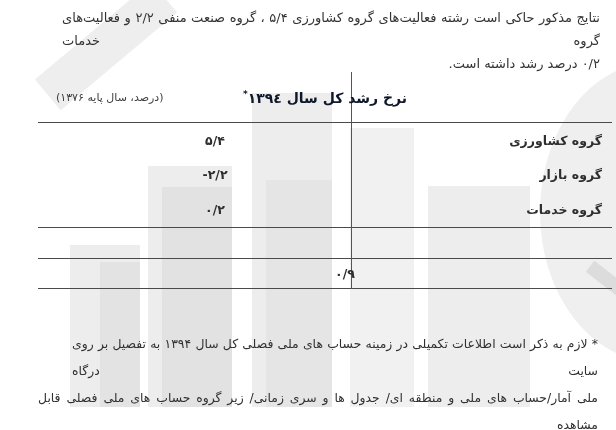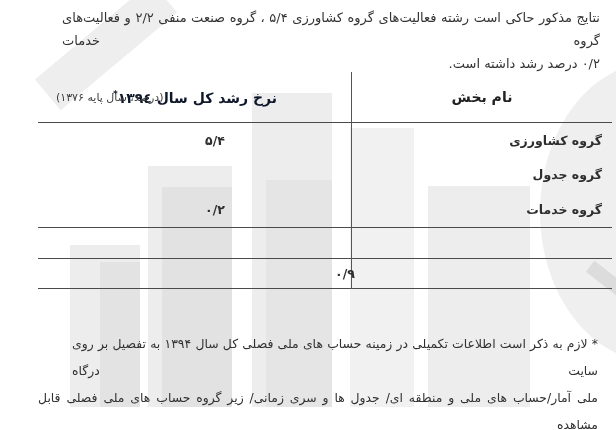--- a/index.html
+++ b/index.html
@@ -84,39 +84,41 @@
 
   <p class="intro layer">
     <span class="line just">نتایج مذکور حاکی است رشته فعالیت‌های گروه کشاورزی ۵/۴ ، گروه صنعت منفی ۲/۲ و فعالیت‌های گروه خدمات</span>
     <span class="line">۰/۲ درصد رشد داشته است.</span>
   </p>
 
   <div class="gtable">
     <div class="vline"></div>
 
     <div class="trow thead">
-      <div class="cell name-cell head-name">نام بخش</div>
       <div class="cell value-cell">
         <span class="head-title"><span>نرخ رشد کل سال ۱۳۹٤</span><sup>*</sup></span>
         <span class="unit-note">(درصد، سال پایه ۱۳۷۶)</span>
       </div>
     </div>
 
     <div class="trow r1">
       <div class="cell name-cell">
           <span class="name-txt">گروه کشاورزی</span>
         </div>
       <div class="cell value-cell">
           <span class="val">۵/۴</span>
         </div>
     </div>
 
     <div class="trow r2">
       <div class="cell name-cell">
-          <span class="name-txt">گروه جدول</span>
+          <span class="name-txt">گروه بازار</span>
+        </div>
+      <div class="cell value-cell">
+          <span class="val">-۲/۲</span>
         </div>
     </div>
 
     <div class="trow r3">
       <div class="cell name-cell">
           <span class="name-txt">گروه خدمات</span>
         </div>
       <div class="cell value-cell">
           <span class="val">۰/۲</span>
         </div>

